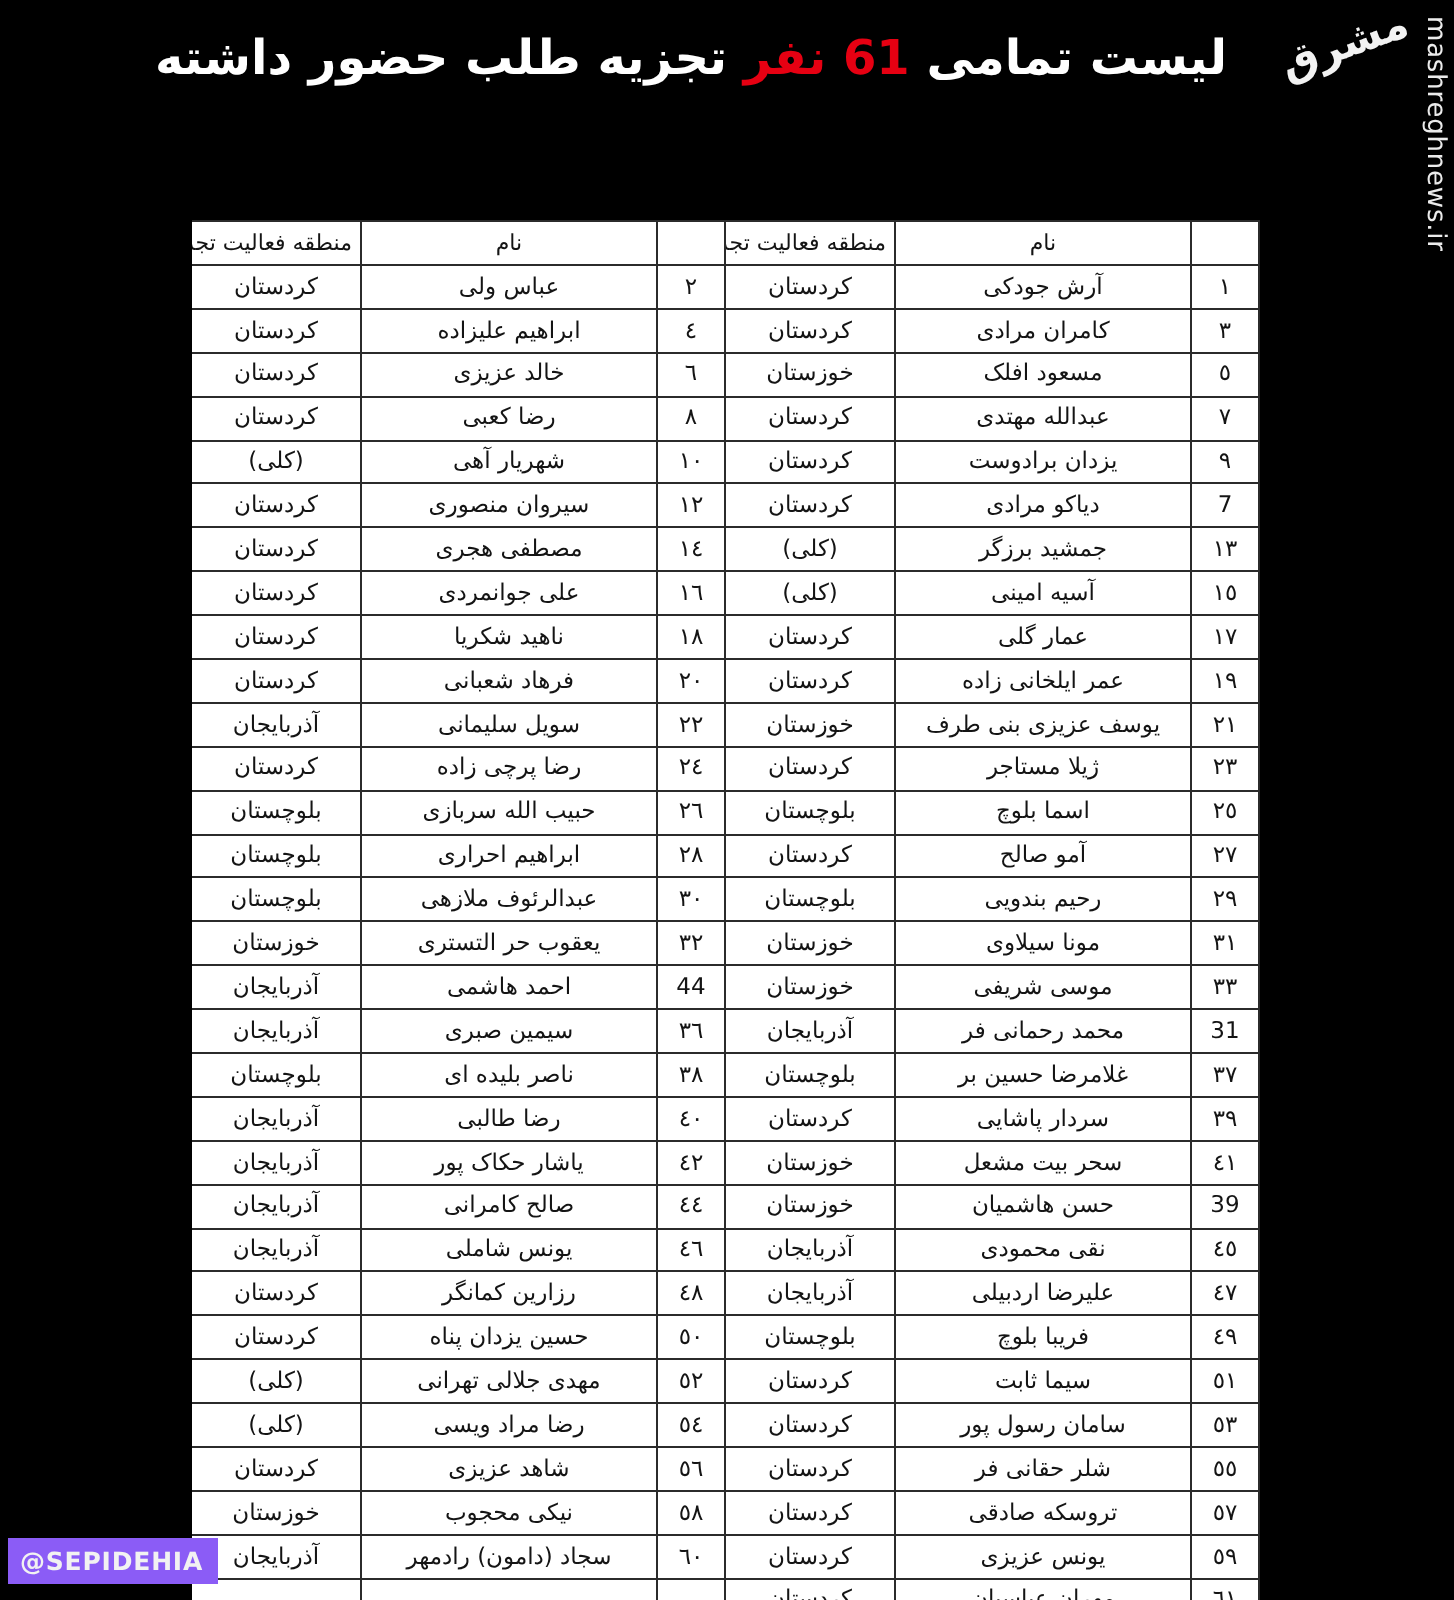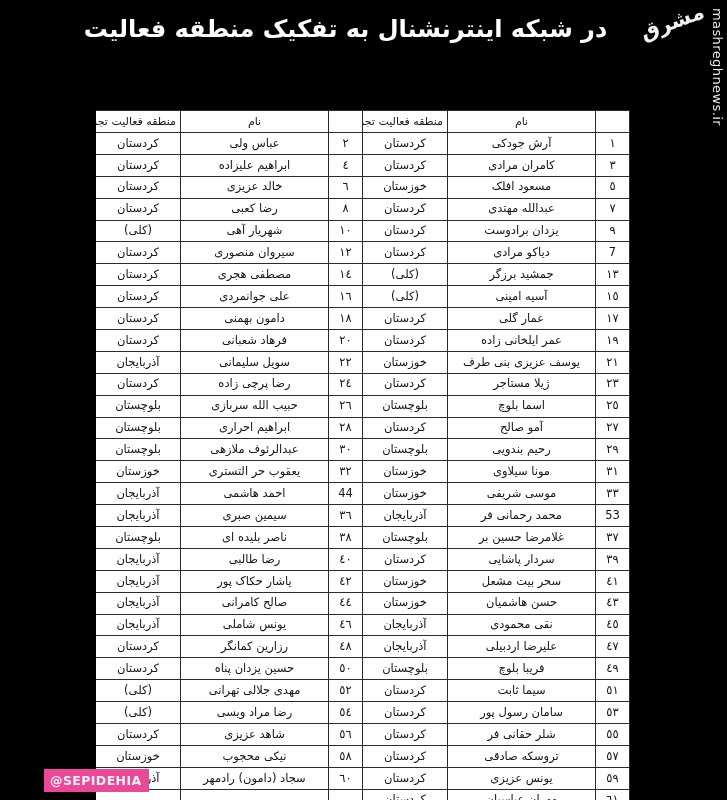--- a/index.html
+++ b/index.html
@@ -58,30 +58,29 @@
     position: absolute;
     right: 20px; top: 8px;
     font-size: 21px;
     font-weight: bold;
     transform: rotate(-20deg);
     opacity: .95;
   }
   #corner-watermark {
     position: absolute;
     left: 4px; bottom: 8px;
-    background: #ec4899;
+    background: #8b5cf6;
     color: #f2f2f2;
     font-family: "DejaVu Sans", "Liberation Sans", sans-serif;
     font-size: 12.5px;
     font-weight: bold;
     letter-spacing: .4px;
     padding: 4px 7px 4px 6px;
     direction: ltr;
     z-index: 6;
-    margin-left: 40px;
   }
 
   
   #sheet {
     position: absolute;
     left: 96px;
     top: 110px;
     width: 534px;
     height: 690px;
     background: #ffffff;
@@ -117,21 +116,23 @@
   col.c-num2   { width: 34px;  }
   col.c-name2  { width: 148px; }
   col.c-region2{ width: 85px;  }
 
   td.num  { font-size: 11px; }
 </style>
 </head>
 <body>
 
 <div id="title-block">
-  <div class="title-line">در شبکه اینترنشنال به تفکیک منطقه فعالیت</div>
+  <div class="title-line">
+    <span>لیست تمامی </span><span class="accent">61 نفر</span><span> تجزیه طلب حضور داشته</span>
+  </div>
 </div>
 
 <div id="site-watermark">
   <span class="logo-mark">مشرق</span>
   <span class="vtext">mashreghnews.ir</span>
 </div>
 
 <div id="corner-watermark">@SEPIDEHIA</div>
 
 <div id="sheet">
@@ -217,21 +218,21 @@
           <td>(کلی)</td>
           <td class="num">١٦</td>
           <td>علی جوانمردی</td>
           <td>کردستان</td>
         </tr>
         <tr>
           <td class="num">١٧</td>
           <td>عمار گلی</td>
           <td>کردستان</td>
           <td class="num">١٨</td>
-          <td>دامون بهمنی</td>
+          <td>ناهید شکریا</td>
           <td>کردستان</td>
         </tr>
         <tr>
           <td class="num">١٩</td>
           <td>عمر ایلخانی زاده</td>
           <td>کردستان</td>
           <td class="num">٢٠</td>
           <td>فرهاد شعبانی</td>
           <td>کردستان</td>
         </tr>
@@ -285,21 +286,21 @@
         </tr>
         <tr>
           <td class="num">٣٣</td>
           <td>موسی شریفی</td>
           <td>خوزستان</td>
           <td class="num">44</td>
           <td>احمد هاشمی</td>
           <td>آذربایجان</td>
         </tr>
         <tr>
-          <td class="num">53</td>
+          <td class="num">31</td>
           <td>محمد رحمانی فر</td>
           <td>آذربایجان</td>
           <td class="num">٣٦</td>
           <td>سیمین صبری</td>
           <td>آذربایجان</td>
         </tr>
         <tr>
           <td class="num">٣٧</td>
           <td>غلامرضا حسین بر</td>
           <td>بلوچستان</td>
@@ -317,21 +318,21 @@
         </tr>
         <tr>
           <td class="num">٤١</td>
           <td>سحر بیت مشعل</td>
           <td>خوزستان</td>
           <td class="num">٤٢</td>
           <td>یاشار حکاک پور</td>
           <td>آذربایجان</td>
         </tr>
         <tr>
-          <td class="num">٤٣</td>
+          <td class="num">39</td>
           <td>حسن هاشمیان</td>
           <td>خوزستان</td>
           <td class="num">٤٤</td>
           <td>صالح کامرانی</td>
           <td>آذربایجان</td>
         </tr>
         <tr>
           <td class="num">٤٥</td>
           <td>نقی محمودی</td>
           <td>آذربایجان</td>

